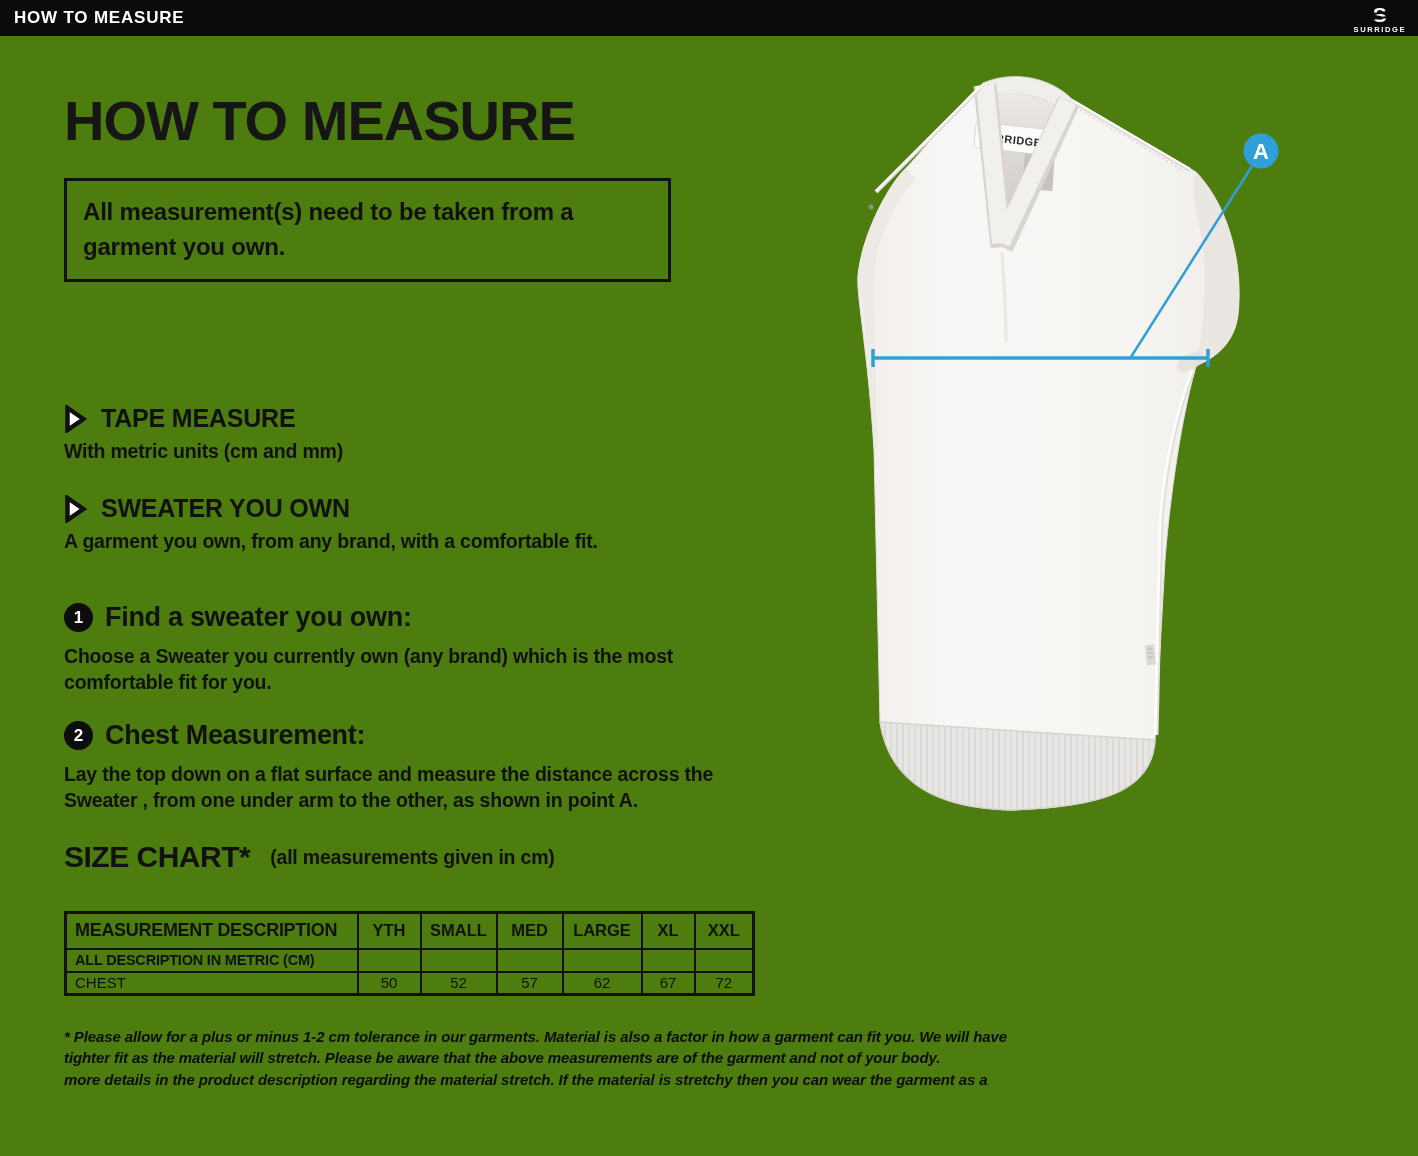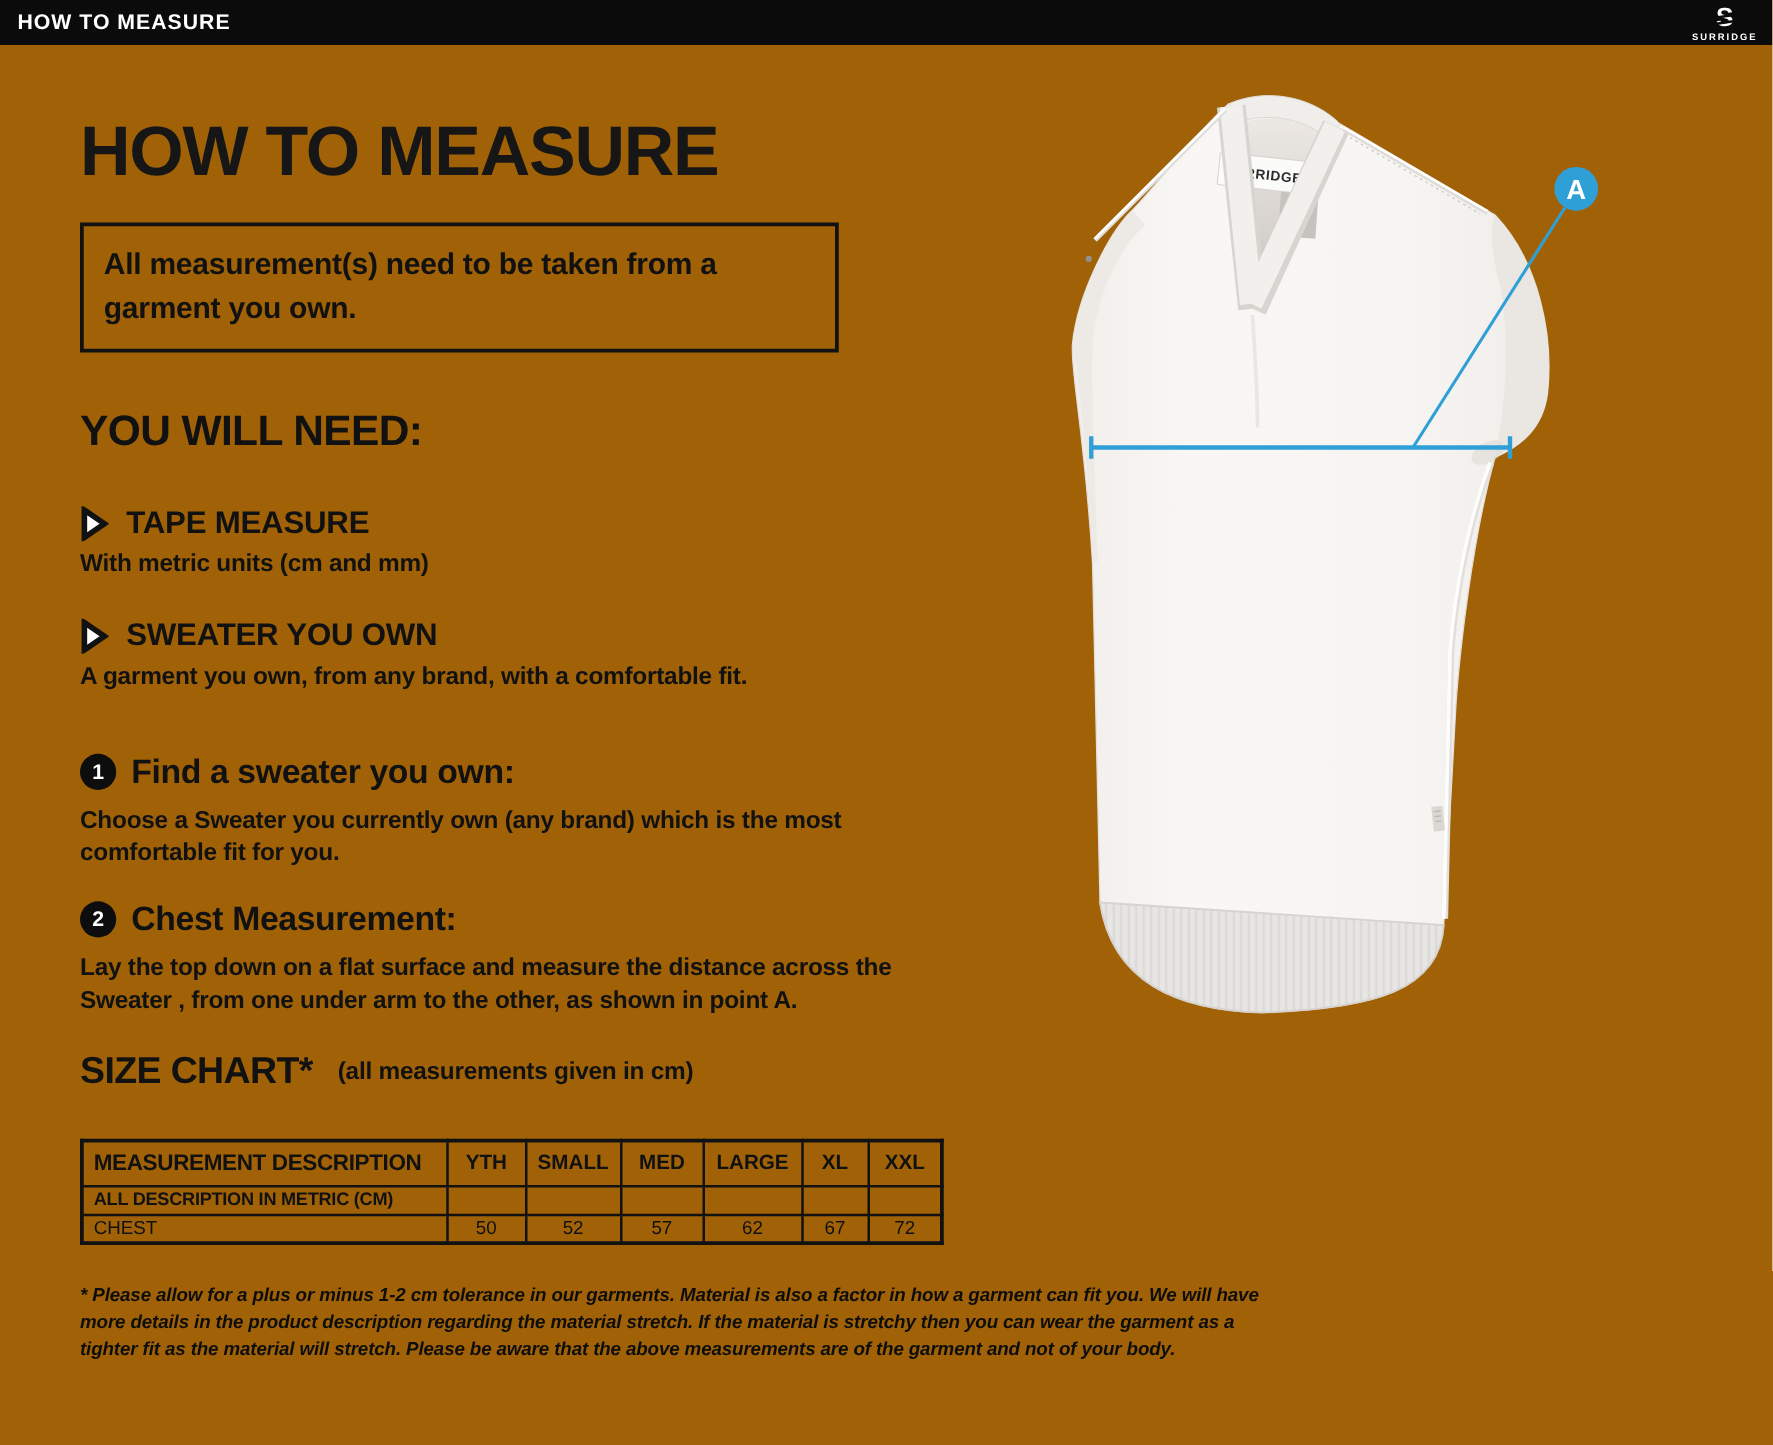--- a/index.html
+++ b/index.html
@@ -1,18 +1,18 @@
 <!DOCTYPE html>
 <html><head>
 <meta charset="utf-8">
 <style>
   html,body{margin:0;padding:0;background:#fff;}
   *{box-sizing:border-box;}
   .page{
-    position:relative;width:1418px;height:1156px;background:#a16207;
+    position:relative;width:1418px;height:1156px;background:#4d7c0f;
     font-family:"Liberation Sans",sans-serif;color:#111;overflow:hidden;
   }
   
   .topbar{
     position:absolute;left:0;top:0;width:1418px;height:36px;background:#0b0b0b;
     display:flex;align-items:center;justify-content:space-between;padding:0 12px 0 14px;
   }
   .topbar-title{color:#fff;font-size:17px;font-weight:bold;letter-spacing:.8px;}
   .brand{display:flex;flex-direction:column;align-items:center;line-height:1;margin-top:2px;}
   .brand-s{position:relative;width:22px;height:20px;display:flex;align-items:center;justify-content:center;}
@@ -83,21 +83,20 @@
       <div class="brand-text">SURRIDGE</div>
     </div>
   </div>
 
   <div class="h1">HOW TO MEASURE</div>
 
   <div class="notice-box">
     <div class="txt">All measurement(s) need to be taken from a garment you own.</div>
   </div>
 
-  <div class="h2 ywn">YOU WILL NEED:</div>
 
   <div class="need-item need-1">
     <div class="row">
       <svg class="tri-icon" width="23" height="28" viewBox="0 0 23 28">
           <path d="M3.5,3 L19.5,14 L3.5,25 Z" fill="#fff" stroke="#111" stroke-width="4.5" stroke-linejoin="miter"></path>
         </svg>
       <div class="need-title">TAPE MEASURE</div>
     </div>
     <div class="need-desc">With metric units (cm and mm)</div>
   </div>
@@ -171,22 +170,22 @@
         <td>57</td>
         <td>62</td>
         <td>67</td>
         <td>72</td>
       </tr>
     </tbody>
   </table>
 
   <div class="footnote">
     <div>* Please allow for a plus or minus 1-2 cm tolerance in our garments. Material is also a factor in how a garment can fit you. We will have</div>
+    <div>tighter fit as the material will stretch.  Please be aware that the above measurements are of the garment and not of your body.</div>
     <div>more details in the product description regarding the material stretch.  If the material is stretchy then you can wear the garment as a</div>
-    <div>tighter fit as the material will stretch.  Please be aware that the above measurements are of the garment and not of your body.</div>
   </div>
 
   <svg class="garment" viewBox="0 0 590 830" width="590" height="830">
     <defs>
       <linearGradient id="bodyGrad" x1="0" y1="0" x2="1" y2="0">
         <stop offset="0" stop-color="#f1eeeb"></stop>
           <stop offset="0.25" stop-color="#f9f7f5"></stop>
         <stop offset="0.7" stop-color="#f7f5f2"></stop>
           <stop offset="1" stop-color="#efece9"></stop>
       </linearGradient>

